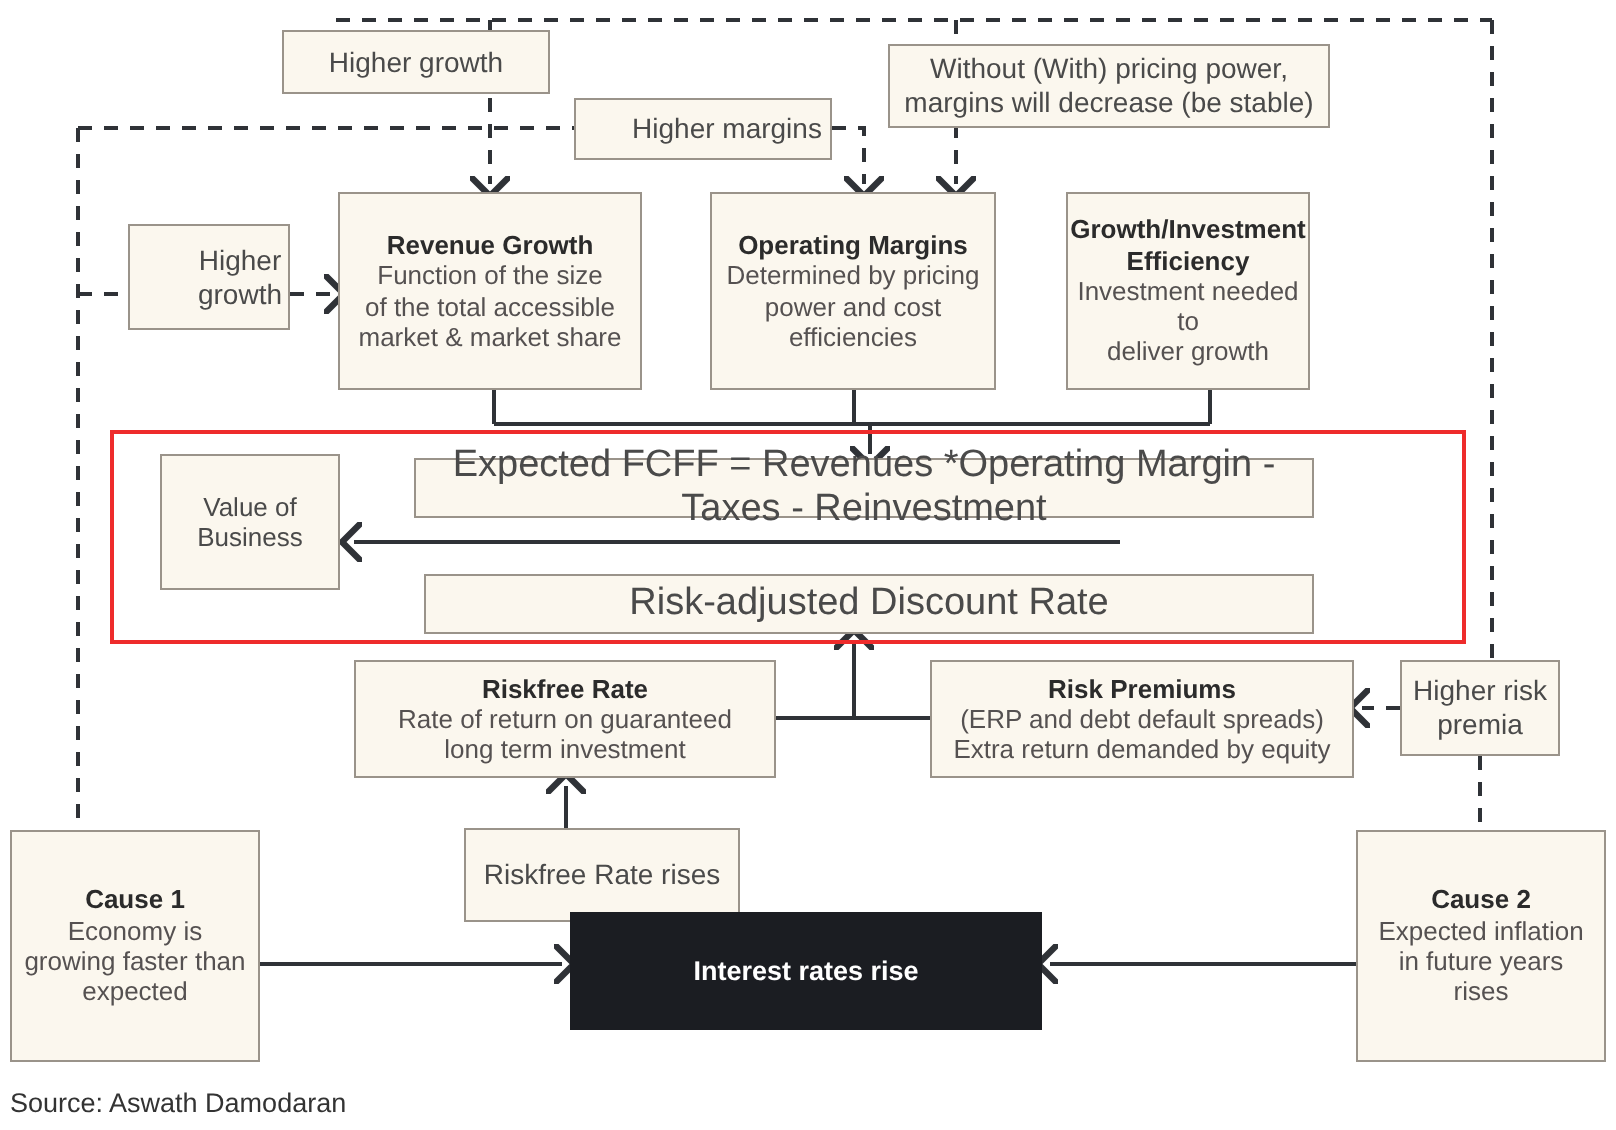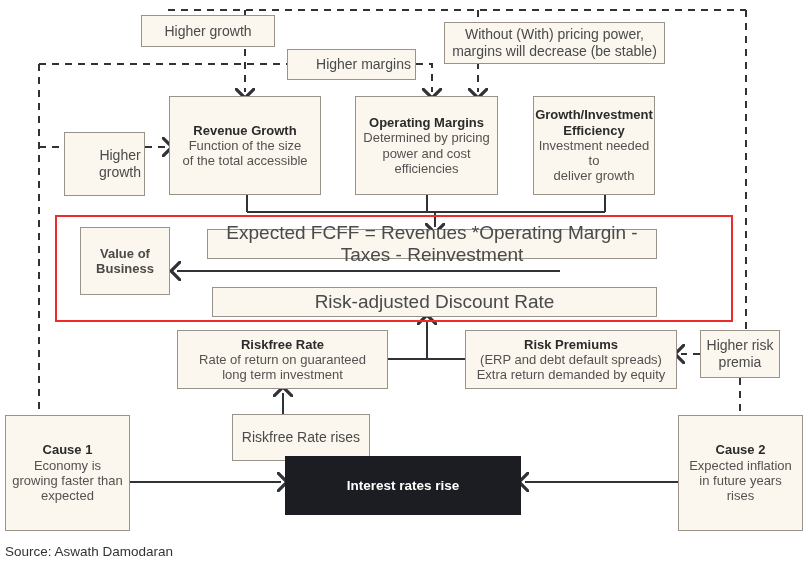--- a/index.html
+++ b/index.html
@@ -135,46 +135,47 @@
 
   <div class="box box-small" style="left:287px; top:49px; width:129px; height:31px;padding-left:28px;">
     <span>Higher margins</span>
   </div>
 
   <div class="box box-small" style="left:444px; top:22px; width:221px; height:42px;">
     <span>Without (With) pricing power,</span>
     <span>margins will decrease (be stable)</span>
   </div>
 
-  <div class="box box-small" style="left:64px; top:132px; width:81px; height:64px;padding-left:35px;">
+  <div class="box box-small" style="left:64px; top:112px; width:81px; height:53px;padding-left:35px;">
     <span>Higher</span>
     <span>growth</span>
   </div>
 
   <div class="box box-main" style="left:169px; top:96px; width:152px; height:99px;">
     <span class="ttl">Revenue Growth</span>
     <span class="sub">Function of the size</span>
     <span class="sub">of the total accessible</span>
+    <span class="sub">market &amp; market share</span>
   </div>
 
   <div class="box box-main" style="left:355px; top:96px; width:143px; height:99px;">
     <span class="ttl">Operating Margins</span>
     <span class="sub">Determined by pricing</span>
     <span class="sub">power and cost</span>
     <span class="sub">efficiencies</span>
   </div>
 
   <div class="box box-main" style="left:533px; top:96px; width:122px; height:99px;">
     <span class="ttl">Growth/Investment</span>
     <span class="ttl">Efficiency</span>
     <span class="sub">Investment needed to</span>
     <span class="sub">deliver growth</span>
   </div>
 
-  <div class="box box-main" style="left:80px; top:227px; width:90px; height:68px;font-weight:bold;">
+  <div class="box box-main" style="left:80px; top:227px; width:90px; height:68px;">
     <span>Value of</span>
     <span>Business</span>
   </div>
 
   <div class="box box-formula" style="left:207px; top:229px; width:450px; height:30px;">
     <span>Expected FCFF = Revenues *Operating Margin - Taxes - Reinvestment</span>
   </div>
 
   <div class="box box-formula" style="left:212px; top:287px; width:445px; height:30px;">
     <span>Risk-adjusted Discount Rate</span>

